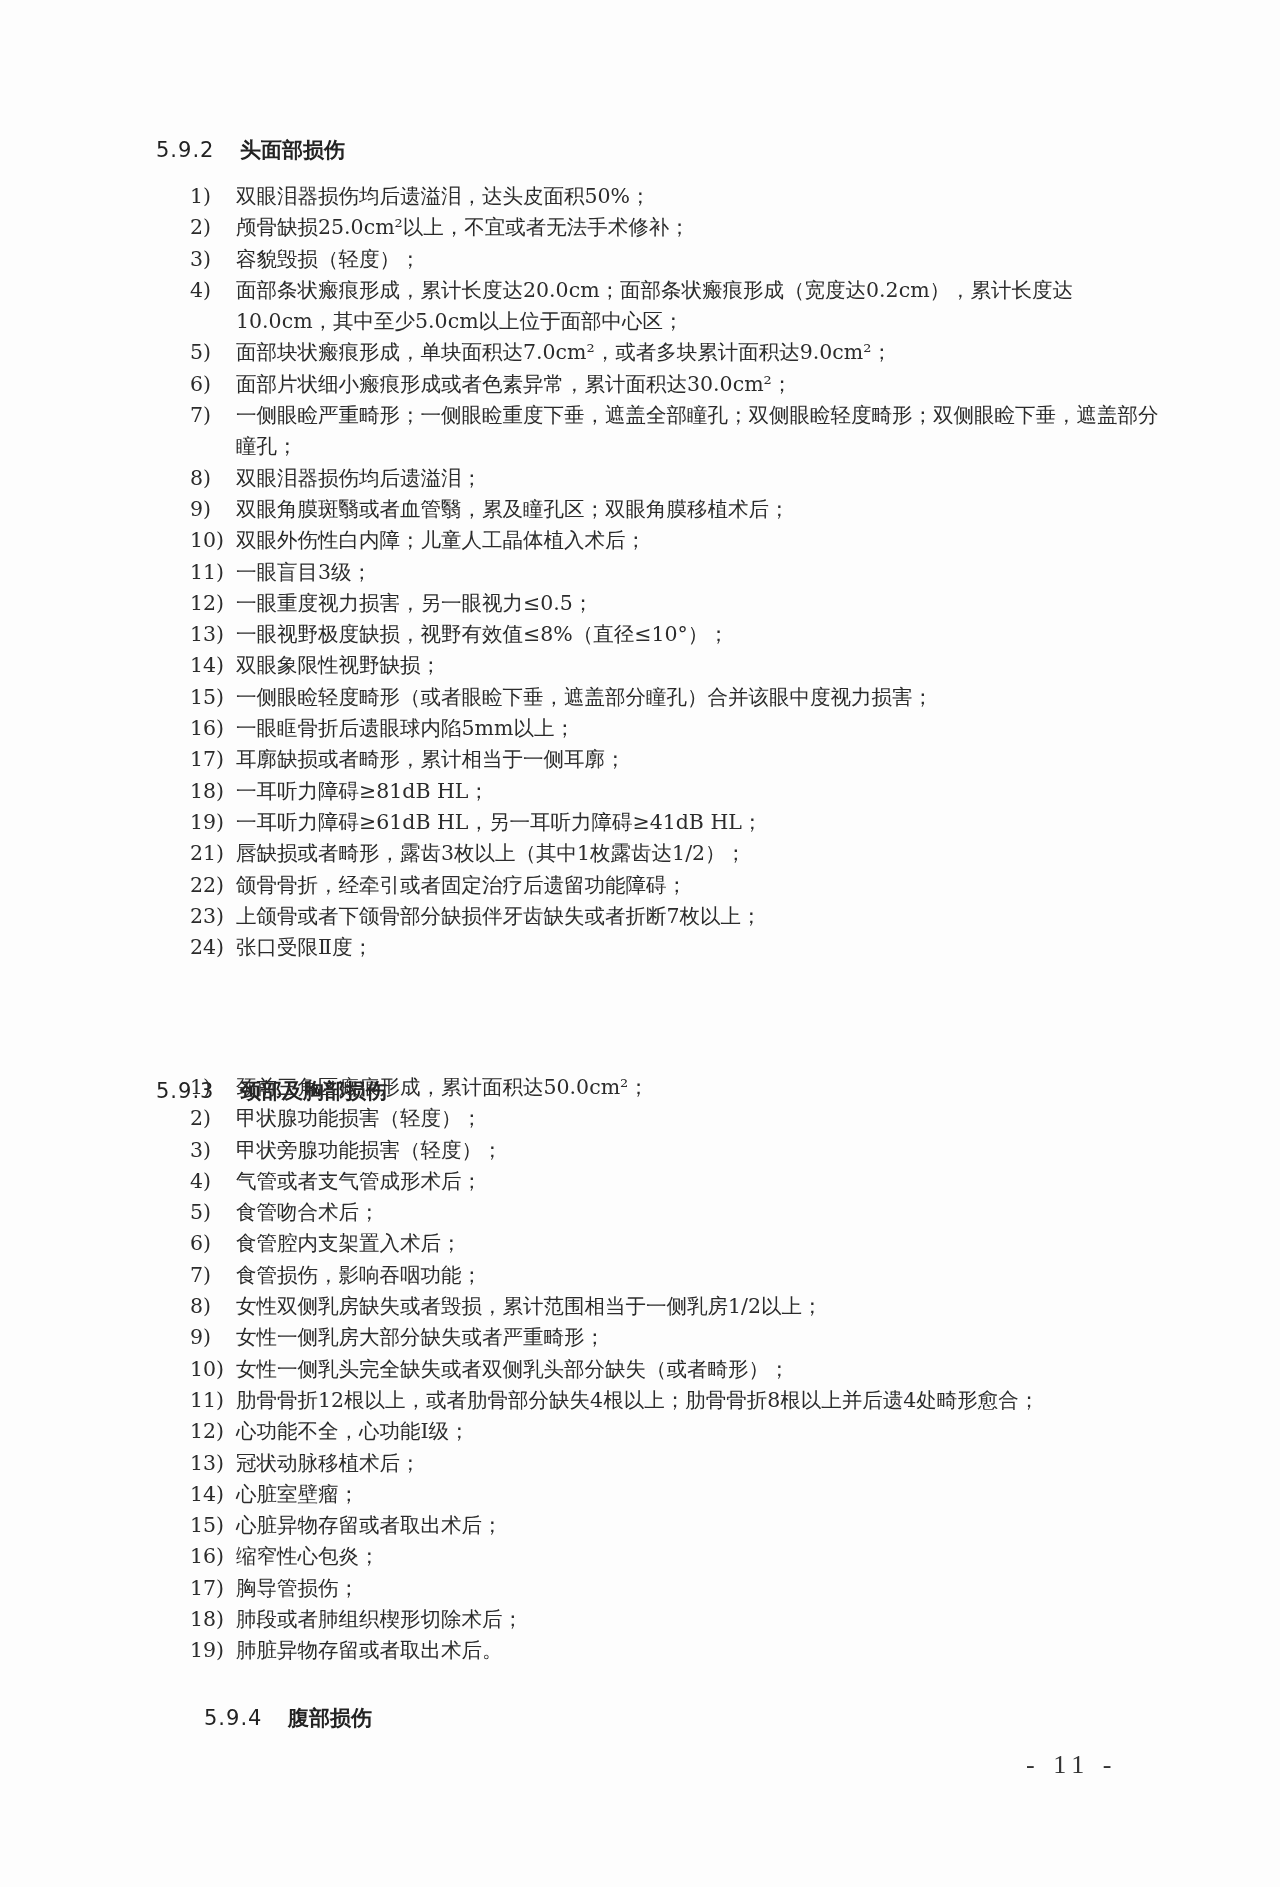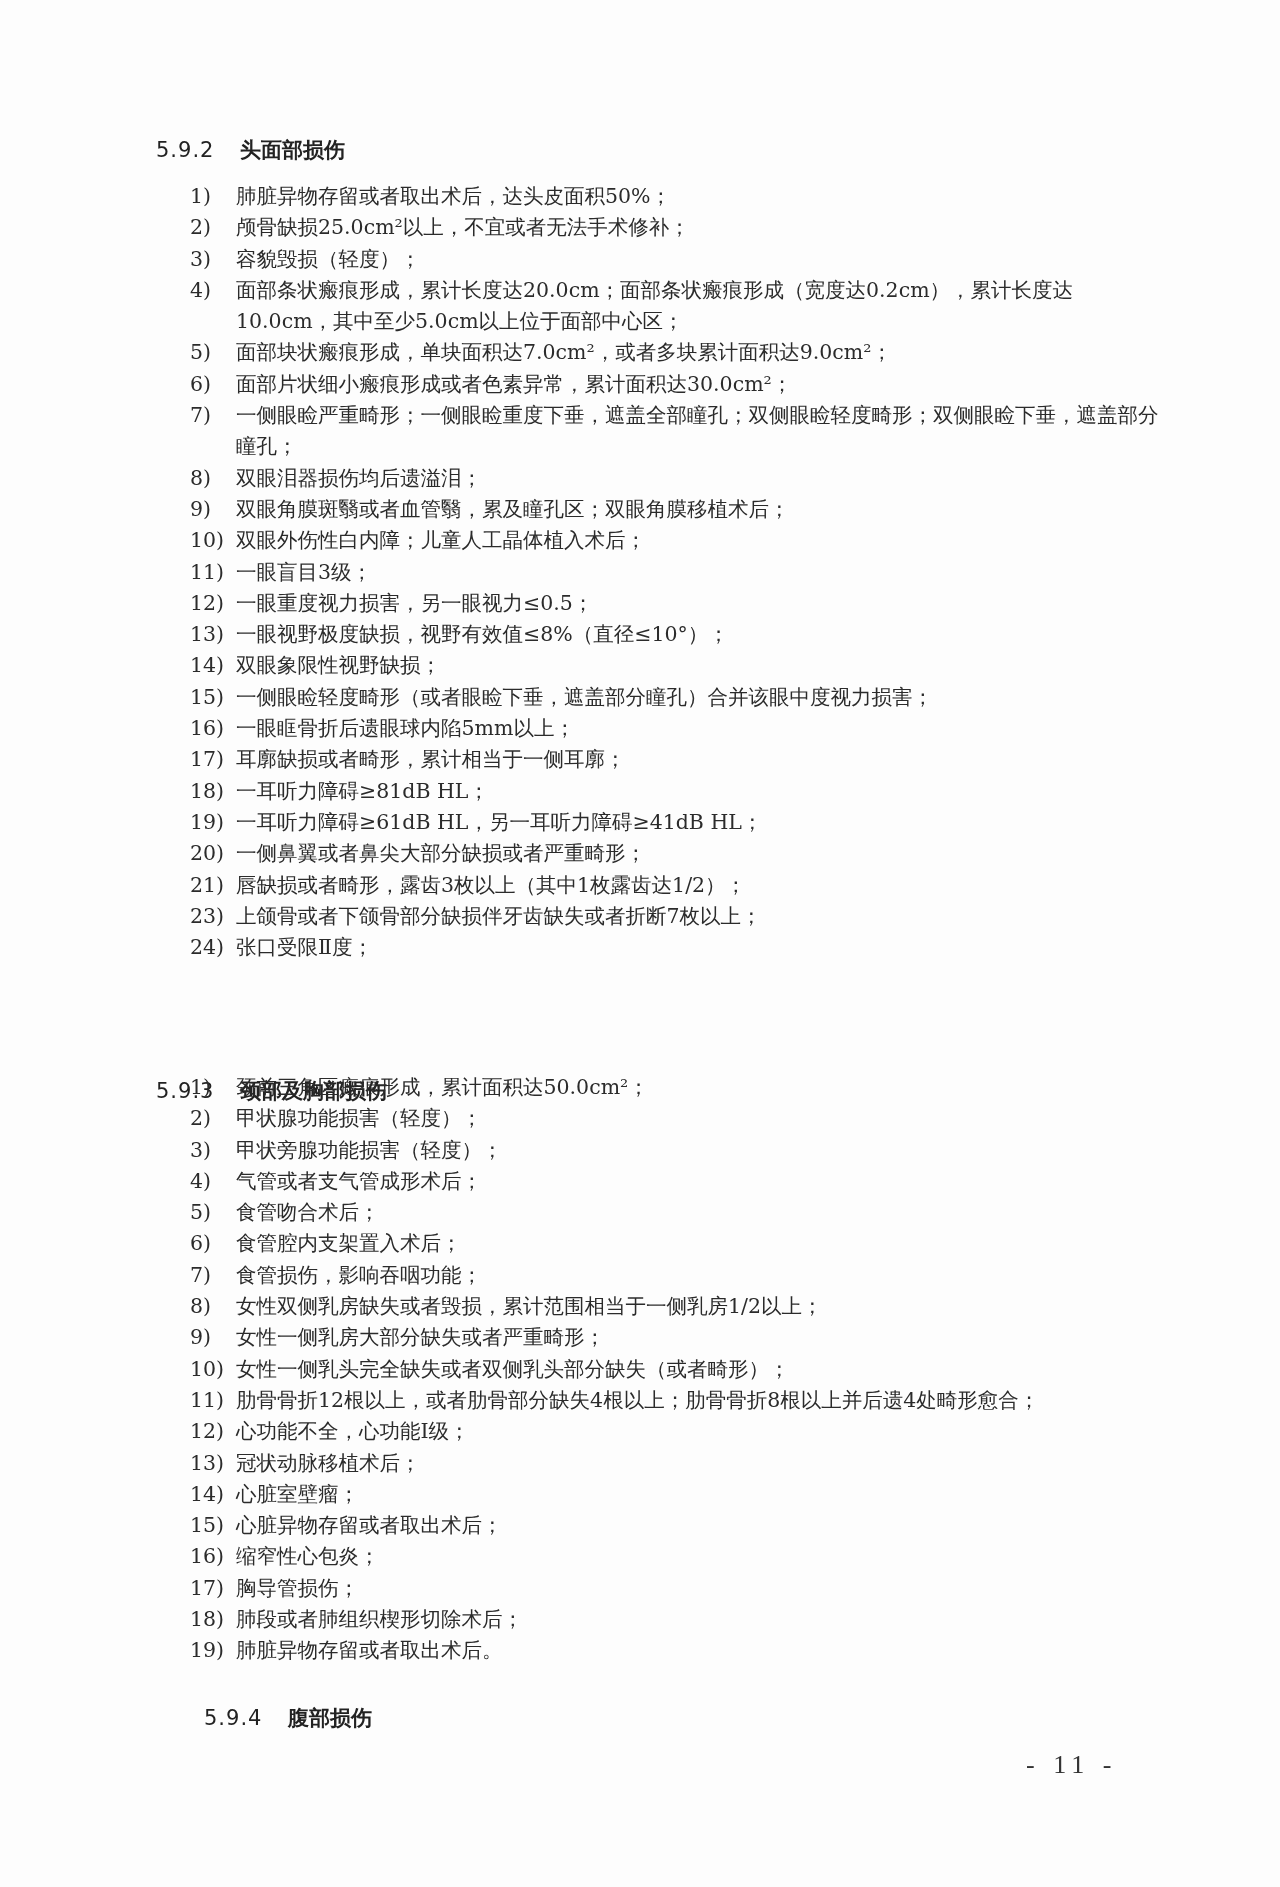--- a/index.html
+++ b/index.html
@@ -28,21 +28,21 @@
 
 <div class="page">
 
   <div class="section-heading" style="top:135px;">
     <span class="num">5.9.2</span><span class="title">头面部损伤</span>
   </div>
 
   <div class="item-list" id="list0" style="top:181px;">
       <div class="item">
         <span class="idx">1)</span>
-        <span class="txt">肺脏异物存留或者取出术后，达头皮面积50%；</span>
+        <span class="txt">双眼泪器损伤均后遗溢泪，达头皮面积50%；</span>
       </div>
       <div class="item">
         <span class="idx">2)</span>
         <span class="txt">颅骨缺损25.0cm²以上，不宜或者无法手术修补；</span>
       </div>
       <div class="item">
         <span class="idx">3)</span>
         <span class="txt">容貌毁损（轻度）；</span>
       </div>
       <div class="item">
@@ -103,26 +103,26 @@
       </div>
       <div class="item">
         <span class="idx">18)</span>
         <span class="txt">一耳听力障碍≥81dB HL；</span>
       </div>
       <div class="item">
         <span class="idx">19)</span>
         <span class="txt">一耳听力障碍≥61dB HL，另一耳听力障碍≥41dB HL；</span>
       </div>
       <div class="item">
-        <span class="idx">20)</span>
-        <span class="txt">一侧鼻翼或者鼻尖大部分缺损或者严重畸形；</span>
-      </div>
-      <div class="item">
         <span class="idx">21)</span>
         <span class="txt">唇缺损或者畸形，露齿3枚以上（其中1枚露齿达1/2）；</span>
+      </div>
+      <div class="item">
+        <span class="idx">22)</span>
+        <span class="txt">颌骨骨折，经牵引或者固定治疗后遗留功能障碍；</span>
       </div>
       <div class="item">
         <span class="idx">23)</span>
         <span class="txt">上颌骨或者下颌骨部分缺损伴牙齿缺失或者折断7枚以上；</span>
       </div>
       <div class="item">
         <span class="idx">24)</span>
         <span class="txt">张口受限Ⅱ度；</span>
       </div>
     </div>

